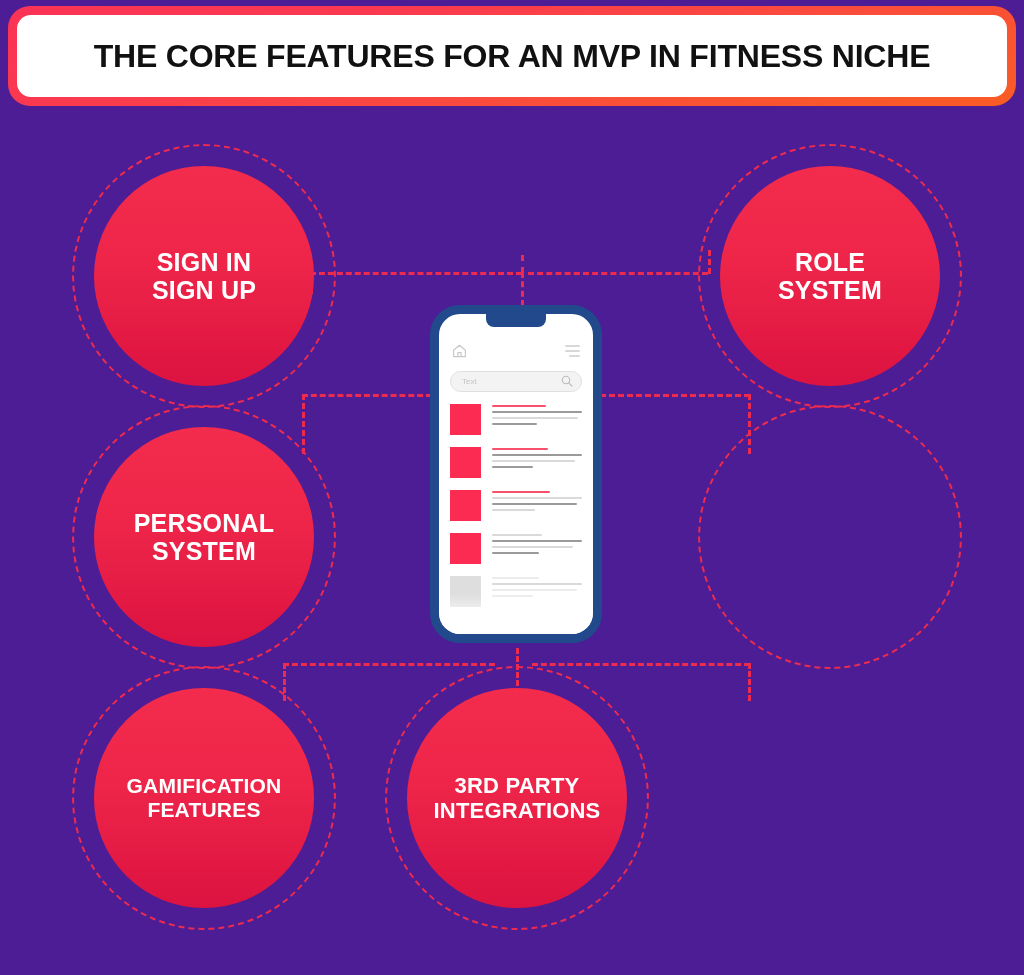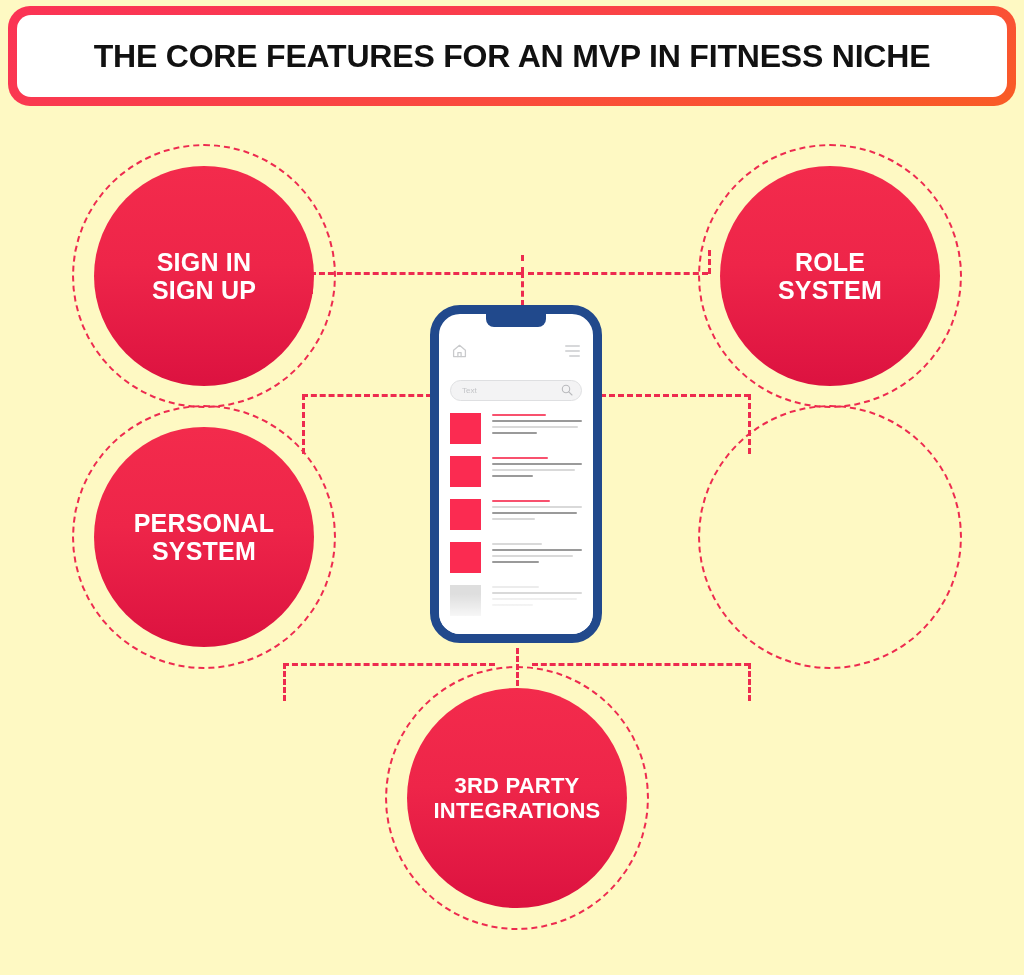--- a/index.html
+++ b/index.html
@@ -11,21 +11,21 @@
     background: #ffffff;
     font-family: "Liberation Sans", sans-serif;
     overflow: hidden;
     position: relative;
   }
 
   .page {
     position: relative;
     width: 1024px;
     height: 975px;
-    background: #fef9c3;
+    background: #4c1d95;
   }
 
   
   .title-banner {
     position: absolute;
     left: 8px;
     top: 6px;
     width: 1008px;
     height: 100px;
     border-radius: 22px;
@@ -163,21 +163,21 @@
     display: block;
     height: 2px;
     background: #D7D8DA;
     border-radius: 1px;
   }
   .hamburger-icon i:nth-child(1) { width: 15px; }
   .hamburger-icon i:nth-child(2) { width: 15px; }
   .hamburger-icon i:nth-child(3) { width: 11px; }
 
   .search-bar {
-    margin-top: 18px;
+    margin-top: 9px;
     height: 21px;
     border: 1px solid #DEDFE1;
     border-radius: 11px;
     background: #F3F3F4;
     display: flex;
     align-items: center;
     justify-content: space-between;
     padding: 0 8px 0 11px;
   }
   .search-placeholder {
@@ -274,20 +274,27 @@
     <div class="disc">
       <span class="disc-label">PERSONAL
 SYSTEM</span>
     </div>
   </div>
 
   <div class="node" id="node-activity">
     <div class="dashed-ring"></div>
   </div>
 
+  <div class="node xwide" id="node-gamif">
+    <div class="dashed-ring"></div>
+    <div class="disc">
+      <span class="disc-label">GAMIFICATION
+FEATURES</span>
+    </div>
+  </div>
 
   <div class="node wide" id="node-thirdp">
     <div class="dashed-ring"></div>
     <div class="disc">
       <span class="disc-label">3RD PARTY
 INTEGRATIONS</span>
     </div>
   </div>
 
 

